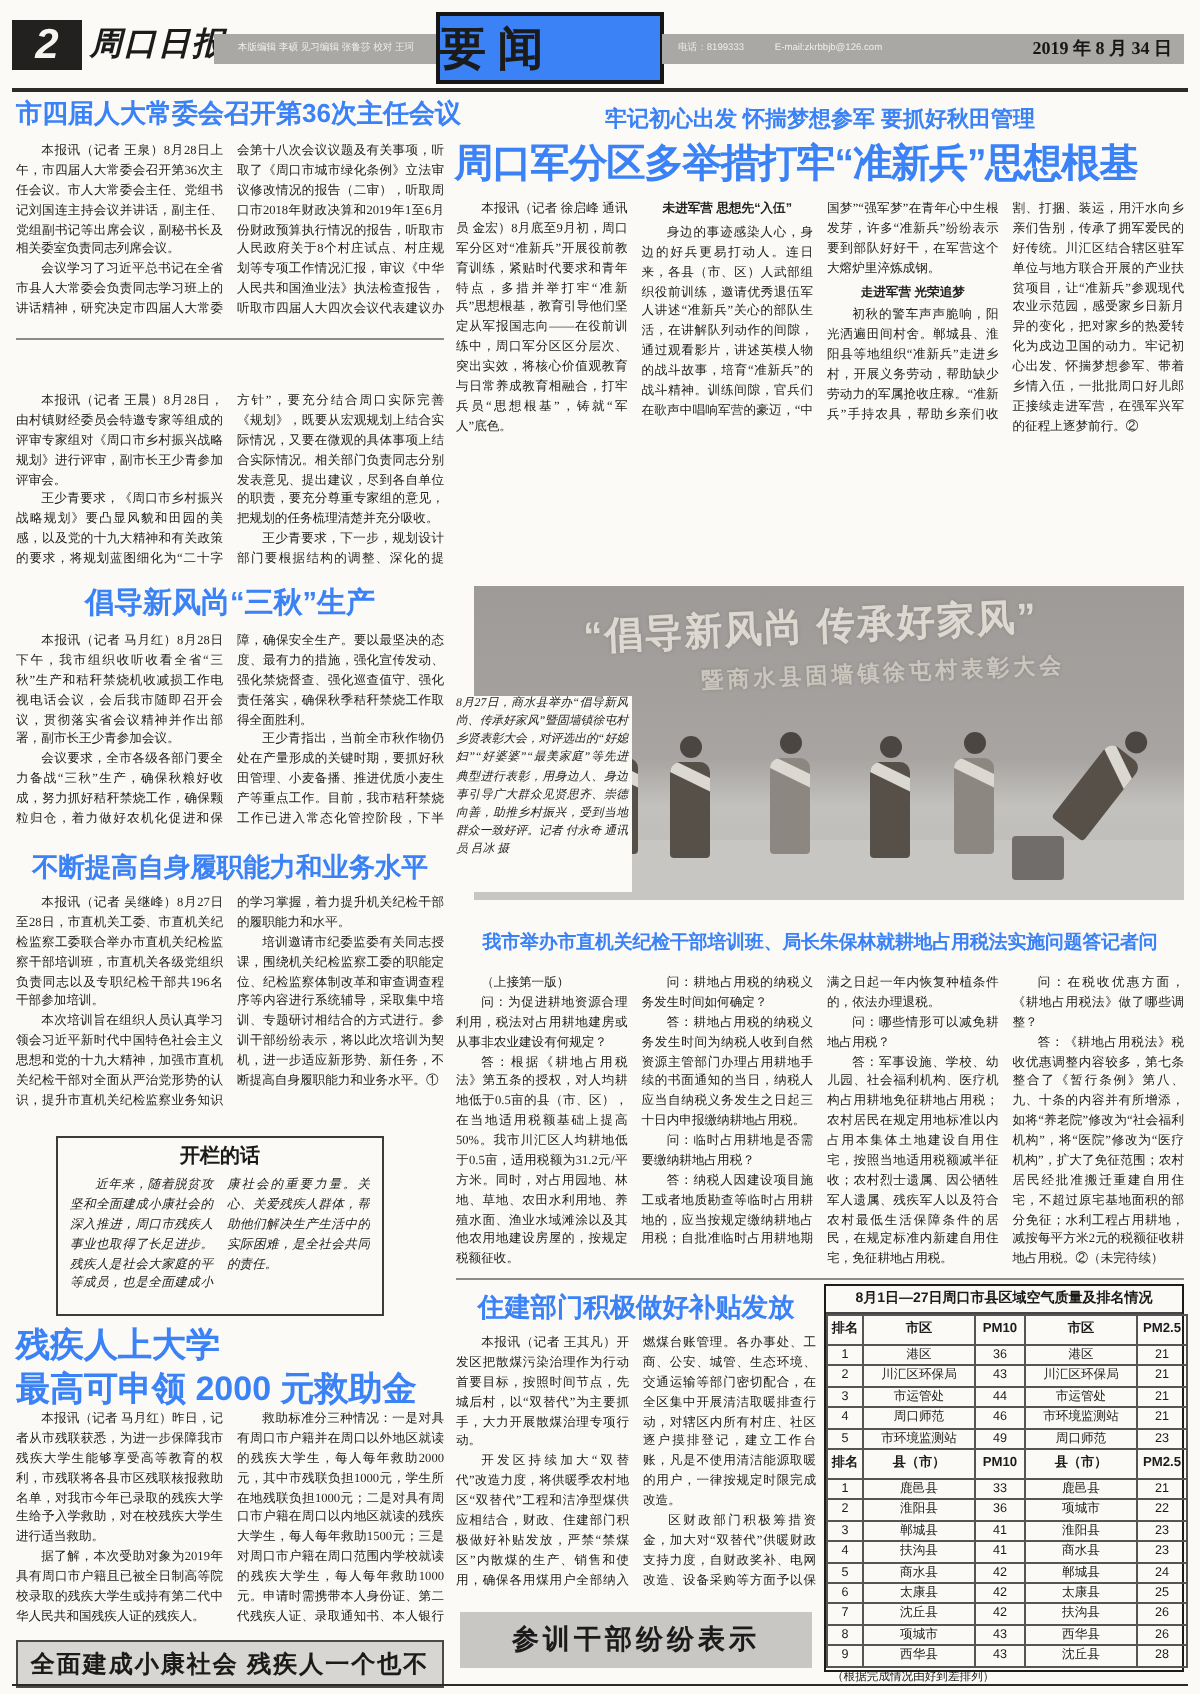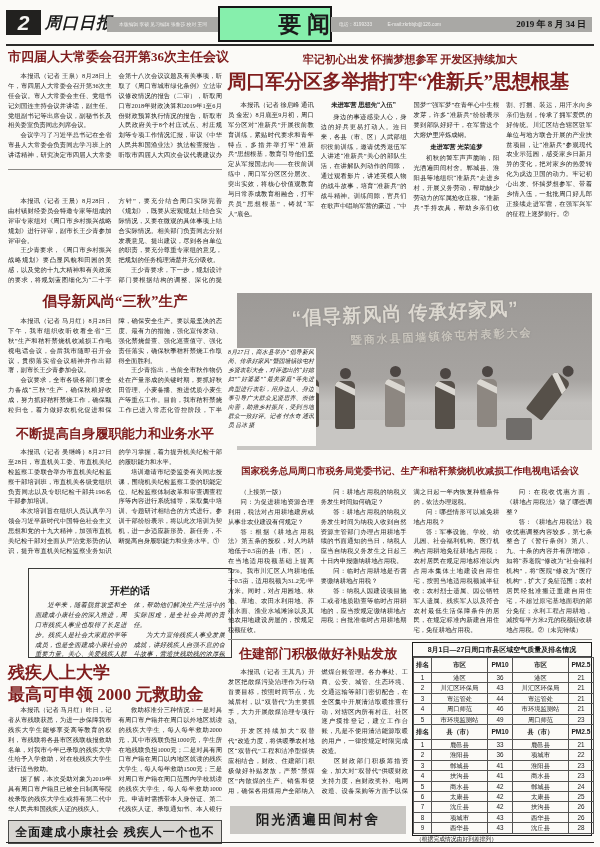--- a/index.html
+++ b/index.html
@@ -9,33 +9,33 @@
 
 .pagenum{position:absolute;left:6px;top:10px;width:35px;height:25px;background:#22211f;color:#f5f4f1;
   font:italic 800 21px/25px "Liberation Sans",sans-serif;text-align:center}
 .brand{position:absolute;left:45px;top:12px;font:italic 700 16px/22px "Liberation Serif",serif;letter-spacing:1px}
 .gbar{position:absolute;top:17px;height:15px;background:#a9a8a5;color:#efeeec;
   font:400 4.8px/15px "Liberation Sans",sans-serif;white-space:nowrap;overflow:hidden}
 .gbar-l{left:107px;width:112px;text-align:center}
 .gbar-r{left:331px;width:261px;padding-left:8px}
 .gbar-r .dt{position:absolute;right:6px;top:0;color:#161616;font:700 9px/15px "Liberation Serif",serif}
 .gbar-r .em{margin-left:14px}
-.secbox{position:absolute;left:218px;top:6px;width:114px;height:36px;background:#86efac;border:2px solid #161616;
-  display:flex;align-items:center;justify-content:flex-end;gap:38px;font:600 23px/1 "Liberation Serif",serif}
+.secbox{position:absolute;left:218px;top:6px;width:114px;height:36px;background:#3b82f6;border:2px solid #161616;
+  display:flex;align-items:center;justify-content:flex-start;gap:38px;font:600 23px/1 "Liberation Serif",serif}
 .rule{position:absolute;background:#2b2b2a}
 
-.htitle{position:absolute;font-family:Liberation Serif, serif;font-weight:700;color:#7f1d1d;white-space:nowrap}
+.htitle{position:absolute;font-family:Liberation Sans, sans-serif;font-weight:700;color:#3b82f6;white-space:nowrap}
 .body{position:absolute;font-size:6.3px;line-height:1.57;text-align:justify;overflow:hidden;color:#222}
 .body p{text-indent:2em;margin:0}
 .body p.subhead{text-indent:0;text-align:center;font-weight:700;margin:2px 0;font-family:"Liberation Sans",sans-serif}
 .c2{column-count:2;column-gap:7px}
 .c4{column-count:4;column-gap:7px}
 .ital{font-style:italic}
 
-.openbox{position:absolute;left:28px;top:568px;width:204px;height:90px;border:1px solid #3c3c3a;padding:15px 6px;overflow:hidden}
+.openbox{position:absolute;left:28px;top:568px;width:164px;height:90px;border:1px solid #3c3c3a;padding:3px 6px;overflow:hidden}
 .openbox .obt{text-align:center;font:700 10px/14px "Liberation Sans",sans-serif;margin-bottom:2px}
 .slogan1{position:absolute;left:8px;top:820px;width:214px;height:24px;background:#d8d6d2;border:1px solid #4a4a48;
   font:700 12px/22px "Liberation Sans",sans-serif;text-align:center;letter-spacing:1px}
 .slogan2{position:absolute;left:230px;top:806px;width:176px;height:28px;background:#c9c7c3;
   font:700 13.5px/28px "Liberation Sans",sans-serif;text-align:center;letter-spacing:2px}
 
 .photo{position:absolute;left:237px;top:293px;width:355px;height:157px;overflow:hidden;
   background:linear-gradient(180deg,#9d9a97 0%,#a7a4a1 55%,#c3c1be 70%,#bcbab7 100%)}
 .banner{position:absolute;left:55px;top:6px;width:300px;transform:rotate(-2.5deg);
   font-family:"Liberation Sans",sans-serif;font-weight:700;color:#ddd9d1;
@@ -119,21 +119,21 @@
 
   <div class="htitle" style="left:8px;top:661px;font-size:17px;font-weight:900">残疾人上大学</div>
   <div class="htitle" style="left:8px;top:683px;font-size:17px;font-weight:900">最高可申领 2000 元救助金</div>
   <div class="body c2" style="left:8px;top:705px;width:214px;height:110px">
       <p>本报讯（记者 马月红）昨日，记者从市残联获悉，为进一步保障我市残疾大学生能够享受高等教育的权利，市残联将各县市区残联核报救助名单，对我市今年已录取的残疾大学生给予入学救助，对在校残疾大学生进行适当救助。</p>
       <p>据了解，本次受助对象为2019年具有周口市户籍且已被全日制高等院校录取的残疾大学生或持有第二代中华人民共和国残疾人证的残疾人。</p>
       <p>救助标准分三种情况：一是对具有周口市户籍并在周口以外地区就读的残疾大学生，每人每年救助2000元，其中市残联负担1000元，学生所在地残联负担1000元；二是对具有周口市户籍在周口以内地区就读的残疾大学生，每人每年救助1500元；三是对周口市户籍在周口范围内学校就读的残疾大学生，每人每年救助1000元。申请时需携带本人身份证、第二代残疾人证、录取通知书、本人银行卡（或存折复印件）到户籍所在地残联申请。</p>
     </div>
   <div class="slogan1">全面建成小康社会  残疾人一个也不能少</div>
 
-  <div class="htitle" style="left:228px;top:52px;font-size:11px;width:364px;text-align:center">牢记初心出发  怀揣梦想参军  开发区持续加大</div>
+  <div class="htitle" style="left:228px;top:52px;font-size:11px;width:364px;text-align:center">牢记初心出发  怀揣梦想参军  要抓好秋田管理</div>
   <div class="htitle" style="left:216px;top:68px;font-size:19.5px;width:364px;text-align:center;letter-spacing:-.5px">周口军分区多举措打牢“准新兵”思想根基</div>
   <div class="body c4" style="left:228px;top:100px;width:364px;height:191px">
       <p>本报讯（记者 徐启峰 通讯员 金宏）8月底至9月初，周口军分区对“准新兵”开展役前教育训练，紧贴时代要求和青年特点，多措并举打牢“准新兵”思想根基，教育引导他们坚定从军报国志向——在役前训练中，周口军分区区分层次、突出实效，将核心价值观教育与日常养成教育相融合，打牢兵员“思想根基”，铸就“军人”底色。</p>
       <p class="subhead">未进军营 思想先“入伍”</p>
       <p>身边的事迹感染人心，身边的好兵更易打动人。连日来，各县（市、区）人武部组织役前训练，邀请优秀退伍军人讲述“准新兵”关心的部队生活，在讲解队列动作的间隙，通过观看影片，讲述英模人物的战斗故事，培育“准新兵”的战斗精神。训练间隙，官兵们在歌声中唱响军营的豪迈，“中国梦”“强军梦”在青年心中生根发芽，许多“准新兵”纷纷表示要到部队好好干，在军营这个大熔炉里淬炼成钢。</p>
       <p class="subhead">走进军营 光荣追梦</p>
       <p>初秋的警车声声脆响，阳光洒遍田间村舍。郸城县、淮阳县等地组织“准新兵”走进乡村，开展义务劳动，帮助缺少劳动力的军属抢收庄稼。“准新兵”手持农具，帮助乡亲们收割、打捆、装运，用汗水向乡亲们告别，传承了拥军爱民的好传统。川汇区结合辖区驻军单位与地方联合开展的产业扶贫项目，让“准新兵”参观现代农业示范园，感受家乡日新月异的变化，把对家乡的热爱转化为戍边卫国的动力。牢记初心出发、怀揣梦想参军、带着乡情入伍，一批批周口好儿郎正接续走进军营，在强军兴军的征程上逐梦前行。②</p>
     </div>
 
   <div class="photo">
@@ -163,21 +163,21 @@
         <div class="torso"></div>
       </div>
     <div class="fig bend">
         <div class="head"></div>
         <div class="torso"></div>
       </div>
     <div class="prop"></div>
   </div>
   <div class="capbox">8月27日，商水县举办“倡导新风尚、传承好家风”暨固墙镇徐屯村乡贤表彰大会，对评选出的“好媳妇”“好婆婆”“最美家庭”等先进典型进行表彰，用身边人、身边事引导广大群众见贤思齐、崇德向善，助推乡村振兴，受到当地群众一致好评。记者 付永奇 通讯员 吕冰 摄</div>
 
-  <div class="htitle" style="left:228px;top:465px;font-size:9.4px;width:364px;text-align:center">国家税务总局周口市税务局党委书记、生产和秸秆禁烧机收减损工作电视电话会议</div>
+  <div class="htitle" style="left:228px;top:465px;font-size:9.4px;width:364px;text-align:center">我市举办市直机关纪检干部培训班、局长朱保林就耕地占用税法实施问题答记者问</div>
   <div class="body c4" style="left:228px;top:487px;width:364px;height:149px">
       <p>（上接第一版）</p>
       <p>问：为促进耕地资源合理利用，税法对占用耕地建房或从事非农业建设有何规定？</p>
       <p>答：根据《耕地占用税法》第五条的授权，对人均耕地低于0.5亩的县（市、区），在当地适用税额基础上提高50%。我市川汇区人均耕地低于0.5亩，适用税额为31.2元/平方米。同时，对占用园地、林地、草地、农田水利用地、养殖水面、渔业水域滩涂以及其他农用地建设房屋的，按规定税额征收。</p>
       <p>问：耕地占用税的纳税义务发生时间如何确定？</p>
       <p>答：耕地占用税的纳税义务发生时间为纳税人收到自然资源主管部门办理占用耕地手续的书面通知的当日，纳税人应当自纳税义务发生之日起三十日内申报缴纳耕地占用税。</p>
       <p>问：临时占用耕地是否需要缴纳耕地占用税？</p>
       <p>答：纳税人因建设项目施工或者地质勘查等临时占用耕地的，应当按规定缴纳耕地占用税；自批准临时占用耕地期满之日起一年内恢复种植条件的，依法办理退税。</p>
       <p>问：哪些情形可以减免耕地占用税？</p>
       <p>答：军事设施、学校、幼儿园、社会福利机构、医疗机构占用耕地免征耕地占用税；农村居民在规定用地标准以内占用本集体土地建设自用住宅，按照当地适用税额减半征收；农村烈士遗属、因公牺牲军人遗属、残疾军人以及符合农村最低生活保障条件的居民，在规定标准内新建自用住宅，免征耕地占用税。</p>
@@ -185,21 +185,21 @@
       <p>答：《耕地占用税法》税收优惠调整内容较多，第七条整合了《暂行条例》第八、九、十条的内容并有所增添，如将“养老院”修改为“社会福利机构”，将“医院”修改为“医疗机构”，扩大了免征范围；农村居民经批准搬迁重建自用住宅，不超过原宅基地面积的部分免征；水利工程占用耕地，减按每平方米2元的税额征收耕地占用税。②（未完待续）</p>
     </div>
   <div class="hr" style="left:228px;top:639px;width:364px"></div>
 
   <div class="htitle" style="left:228px;top:645px;font-size:13.2px;width:180px;text-align:center">住建部门积极做好补贴发放</div>
   <div class="body c2" style="left:228px;top:667px;width:180px;height:133px">
       <p>本报讯（记者 王其凡）开发区把散煤污染治理作为行动首要目标，按照时间节点，先城后村，以“双替代”为主要抓手，大力开展散煤治理专项行动。</p>
       <p>开发区持续加大“双替代”改造力度，将供暖季农村地区“双替代”工程和洁净型煤供应相结合，财政、住建部门积极做好补贴发放，严禁“禁煤区”内散煤的生产、销售和使用，确保各用煤用户全部纳入燃煤台账管理。各办事处、工商、公安、城管、生态环境、交通运输等部门密切配合，在全区集中开展清洁取暖排查行动，对辖区内所有村庄、社区逐户摸排登记，建立工作台账，凡是不使用清洁能源取暖的用户，一律按规定时限完成改造。</p>
       <p>区财政部门积极筹措资金，加大对“双替代”供暖财政支持力度，自财政奖补、电网改造、设备采购等方面予以保障，建立长效机制，确保散煤治理不留死角，坚决打赢蓝天保卫战。①</p>
     </div>
-  <div class="slogan2">阳光洒遍田间村舍</div>
+  <div class="slogan2">参训干部纷纷表示</div>
 
   <div class="aqtable">
     <div class="tt">8月1日—27日周口市县区域空气质量及排名情况</div>
     <table>
       <colgroup>
           <col style="width:18px">
           <col style="width:56px">
           <col style="width:25px">
           <col style="width:56px">
           <col style="width:25px">

